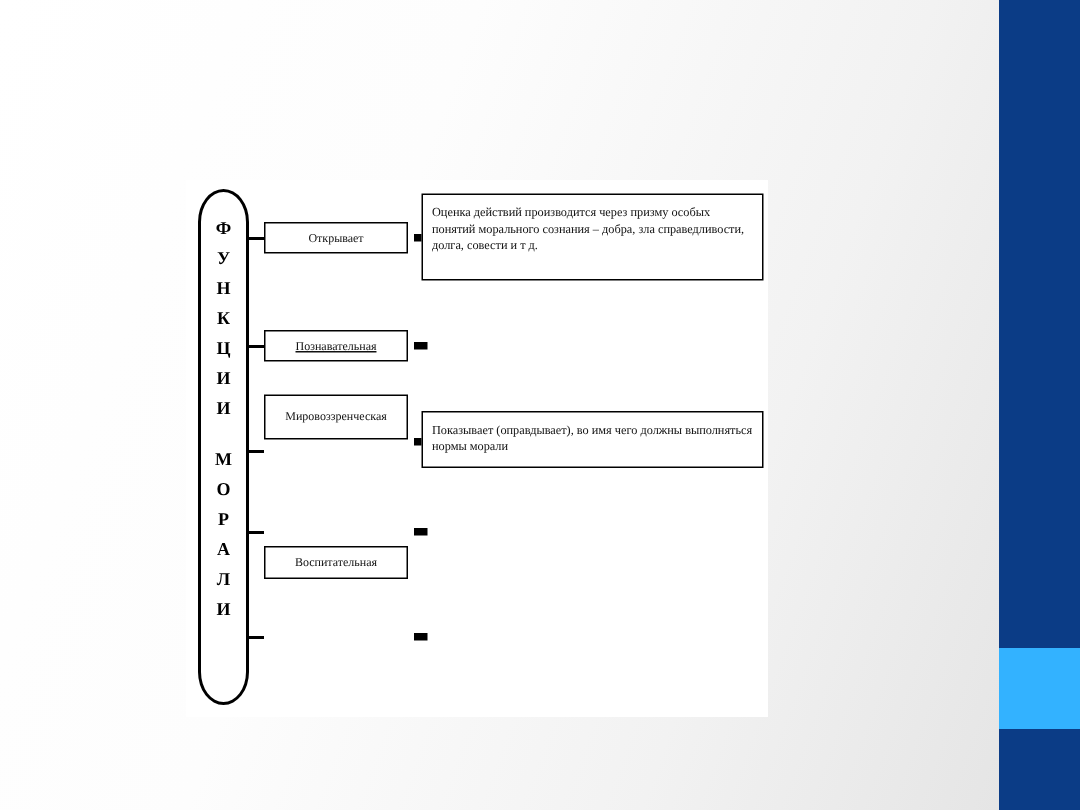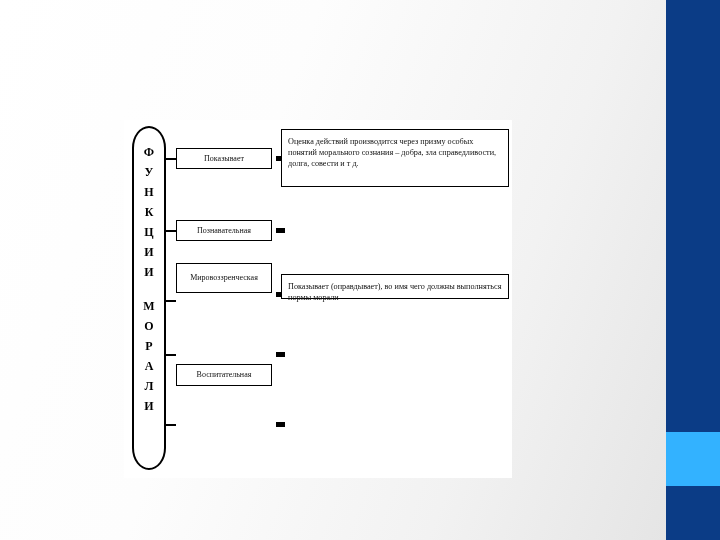--- a/index.html
+++ b/index.html
@@ -170,32 +170,32 @@
         <span class="gap"></span>
         <span class="ltr">М</span>
         <span class="ltr">О</span>
         <span class="ltr">Р</span>
         <span class="ltr">А</span>
         <span class="ltr">Л</span>
         <span class="ltr">И</span>
       </div>
 
       <div class="spine" style="top:38px;"></div>
-      <div class="fn-box" style="top:28px; height:21px;">Показывает</div>
+      <div class="fn-box" style="top:28px; height:21px;">Открывает</div>
       <div class="conn" style="top:36px;"></div>
       <div class="desc-box" style="top:9px; height:58px;">Оценка действий производится через призму особых понятий морального сознания – добра, зла  справедливости, долга, совести и т д.</div>
 
       <div class="spine" style="top:110px;"></div>
-      <div class="fn-box" style="top:100px; height:21px;">Познавательная</div>
+      <div class="fn-box" style="top:100px; height:21px;text-decoration:underline;">Познавательная</div>
       <div class="conn" style="top:108px;"></div>
 
       <div class="spine" style="top:180px;"></div>
       <div class="fn-box" style="top:143px; height:30px;">Мировоззренческая</div>
       <div class="conn" style="top:172px;"></div>
-      <div class="desc-box" style="top:154px; height:25px;">Показывает (оправдывает), во имя чего должны выполняться нормы морали</div>
+      <div class="desc-box" style="top:154px; height:38px;">Показывает (оправдывает), во имя чего должны выполняться нормы морали</div>
 
       <div class="spine" style="top:234px;"></div>
       <div class="fn-box" style="top:224px; height:22px;margin-top:20px;">Воспитательная</div>
       <div class="conn" style="top:232px;"></div>
 
       <div class="spine" style="top:304px;"></div>
       <div class="conn" style="top:302px;"></div>
 
     </div>
   </div>

